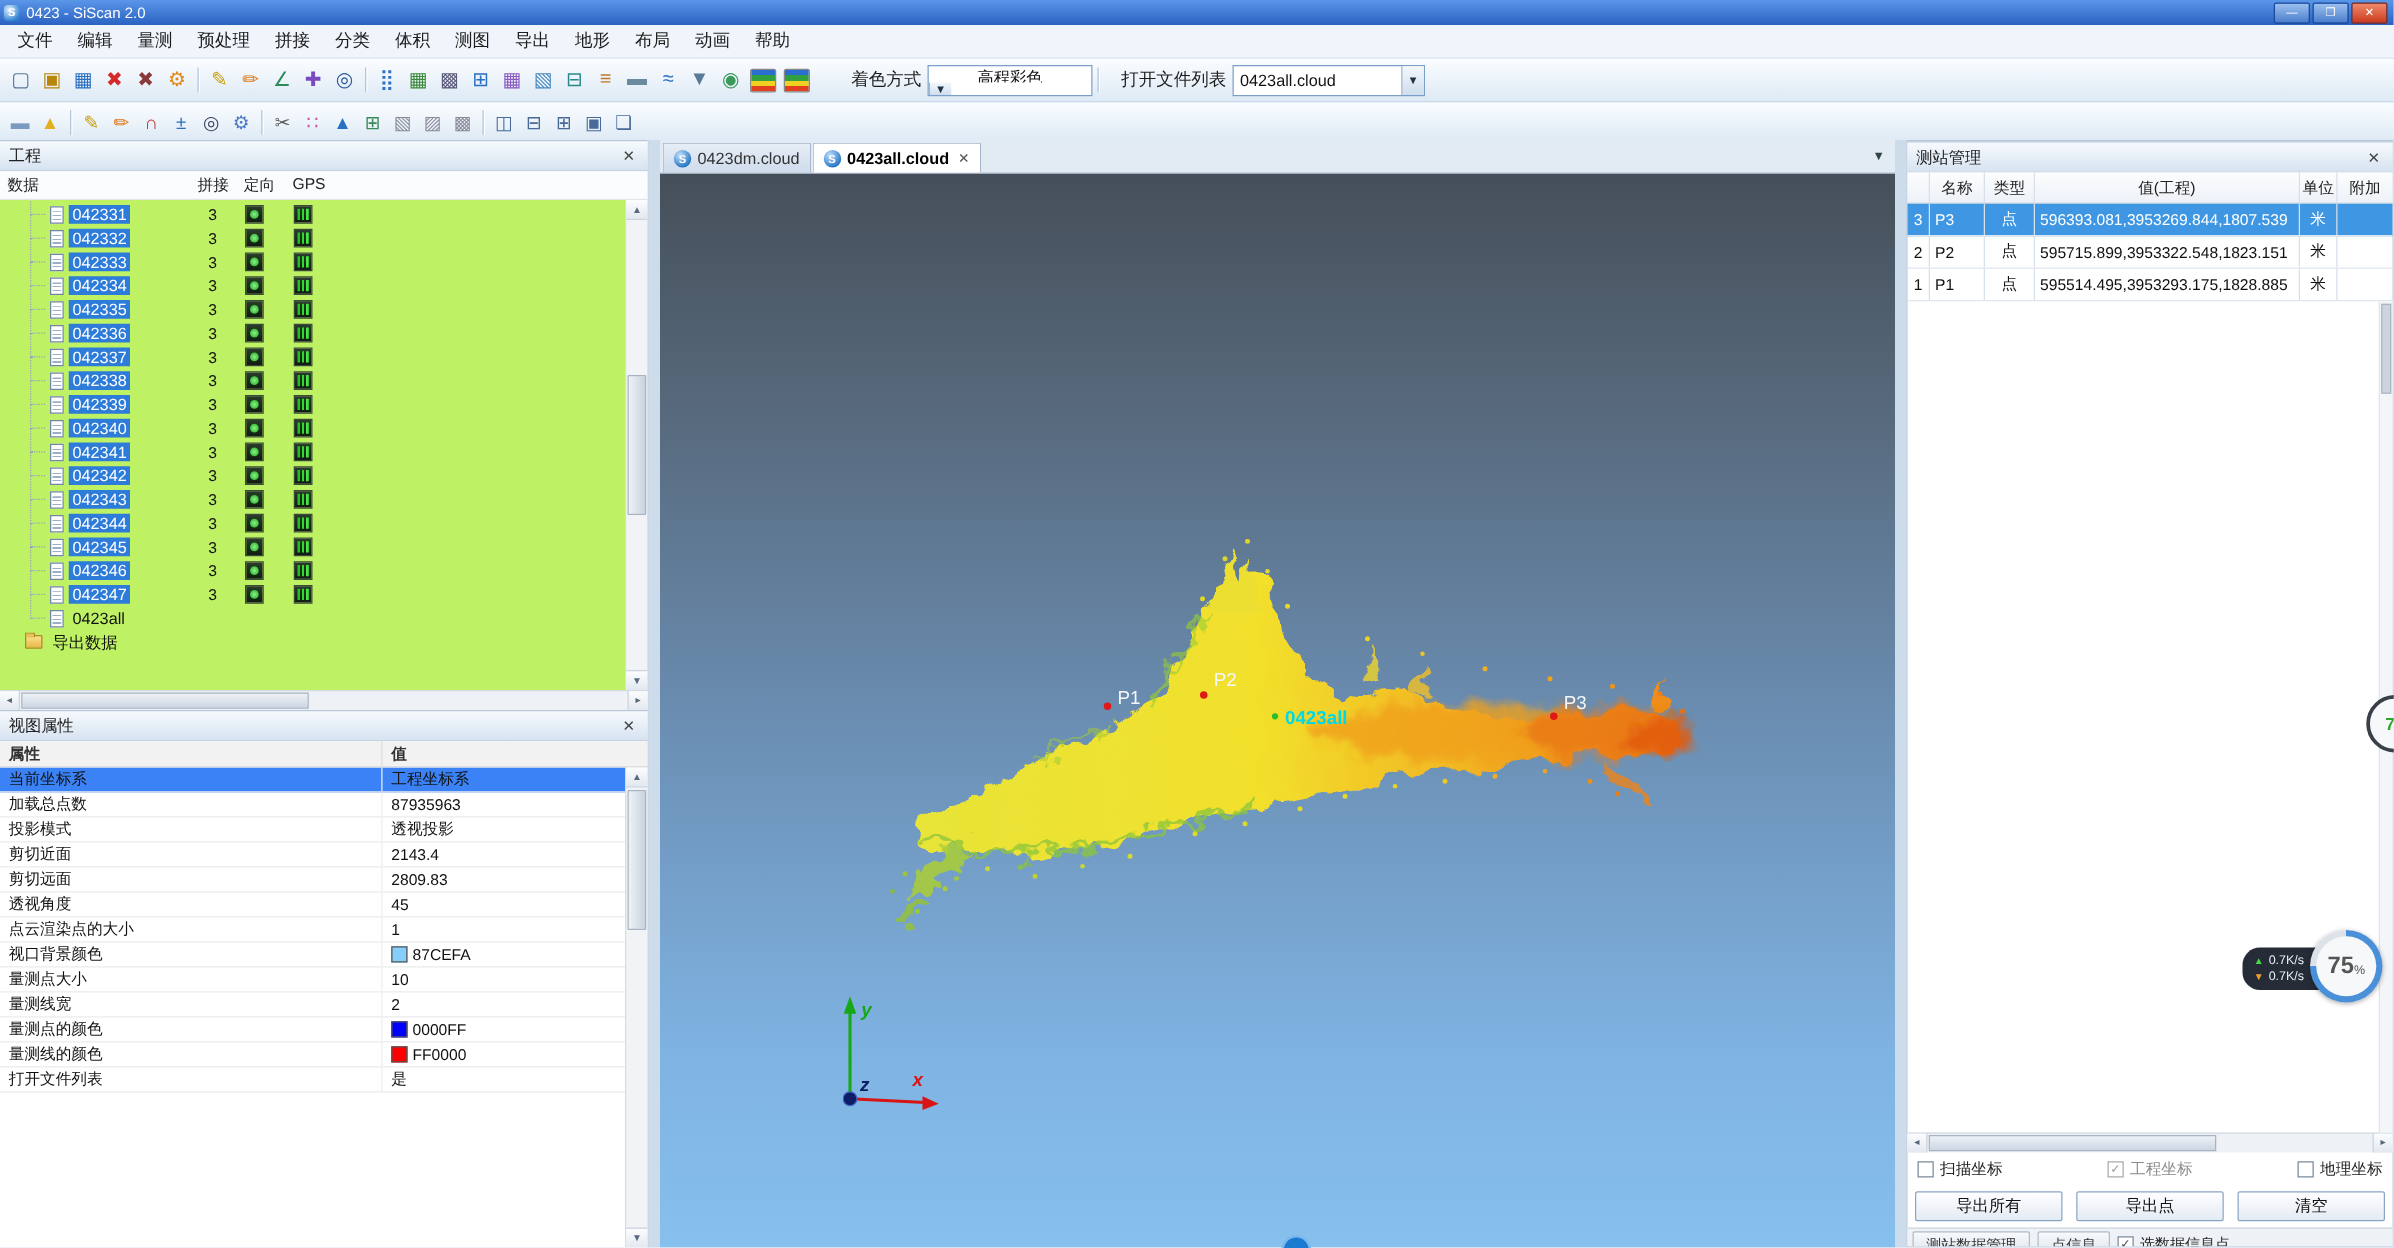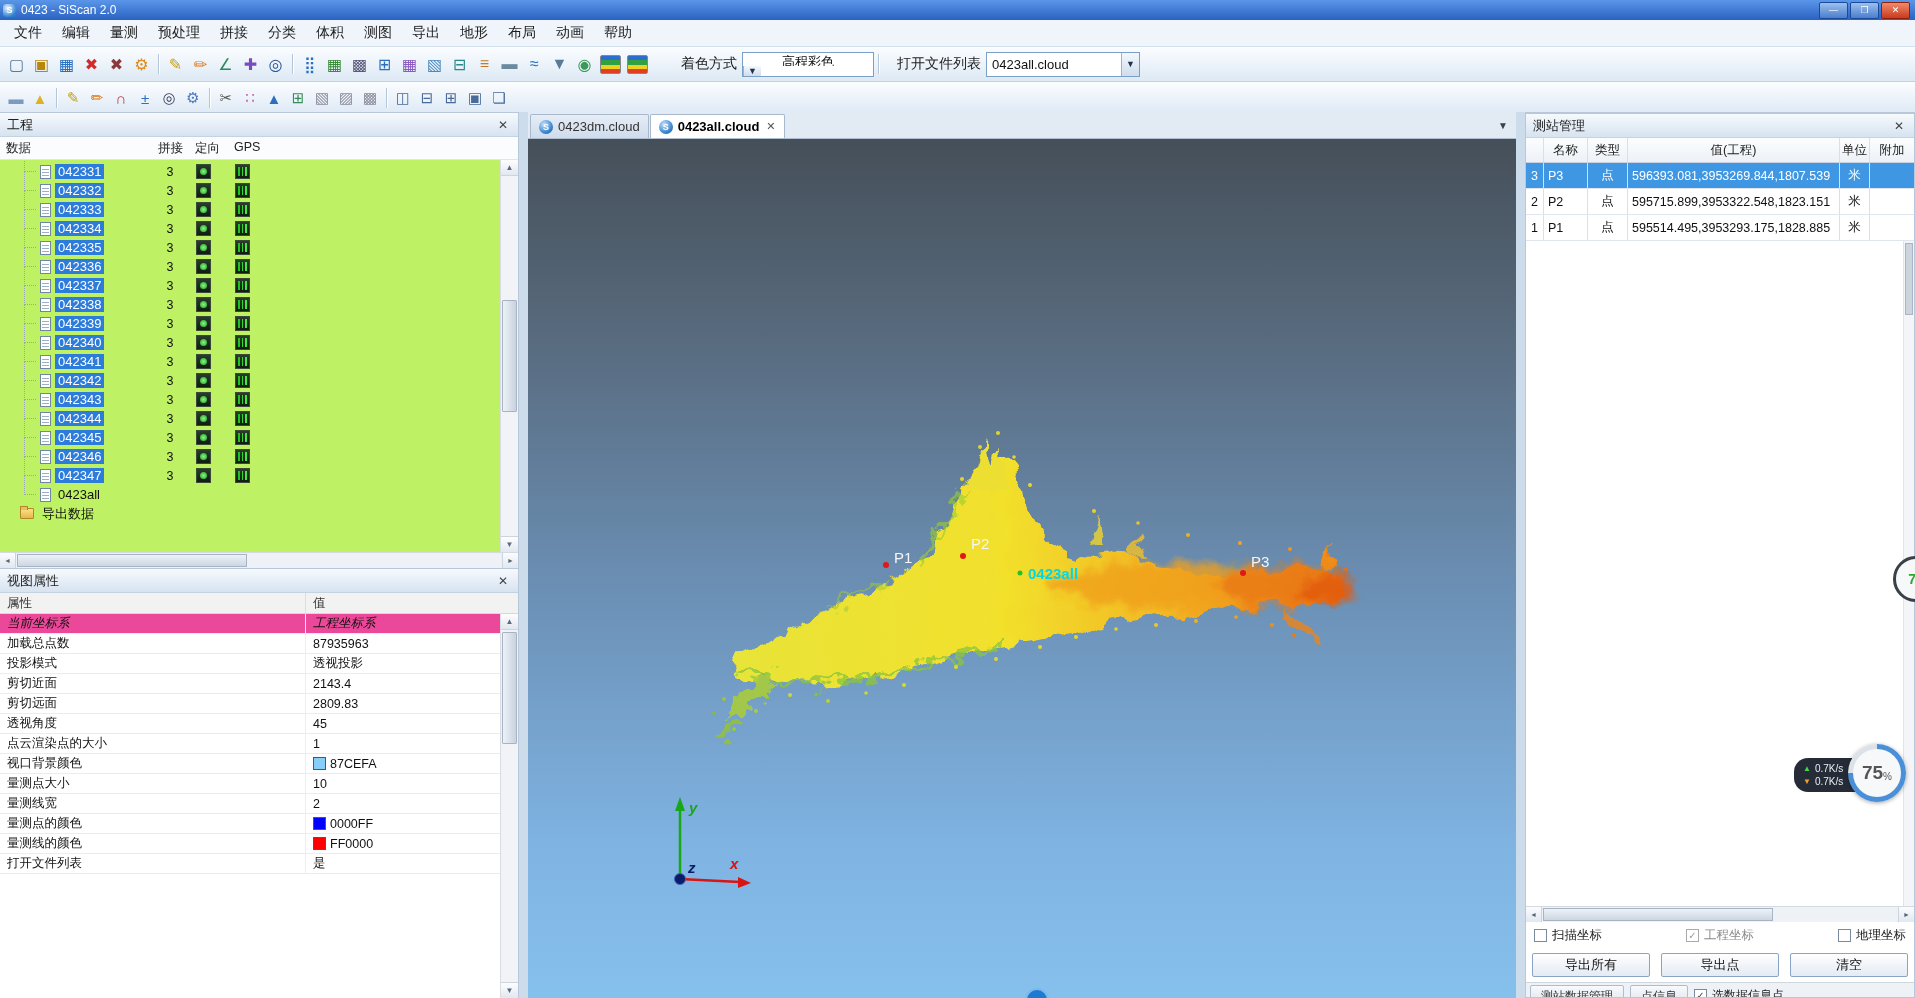--- a/index.html
+++ b/index.html
@@ -69,26 +69,26 @@
   .sb-btn.up{top:0;border-bottom:1px solid #ccd4de;}
   .sb-btn.down{bottom:0;border-top:1px solid #ccd4de;}
   .sb-thumb{position:absolute;left:1px;right:1px;background:linear-gradient(90deg,#eef2f7,#c8d2de);border:1px solid #a8b4c4;border-radius:1px;}
   .hscroll{height:15px;flex:0 0 15px;display:flex;background:#eef1f5;border-top:1px solid #d4dae2;}
   .hs-btn{width:15px;flex:0 0 15px;display:flex;align-items:center;justify-content:center;font-size:7px;color:#567;background:linear-gradient(#fbfcfe,#e2e8f0);border-right:1px solid #ccd4de;}
   .hs-btn.right{margin-left:auto;border-left:1px solid #ccd4de;border-right:none;}
   .hs-thumb{width:230px;margin:1px 0 1px 1px;background:linear-gradient(#eef2f7,#ccd6e2);border:1px solid #a8b4c4;box-sizing:border-box;}
   
   .props-panel{flex:1;display:flex;flex-direction:column;border-right:1px solid #b8c8da;box-sizing:border-box;min-height:0;}
   .prop-colhead{height:20px;flex:0 0 20px;display:flex;font-size:12.5px;color:#333;background:#f2f2f2;border-bottom:1px solid #d8d8d8;}
-  .prop-colhead span{padding:2px 0 0 7px;box-sizing:border-box;}
+  .prop-colhead span{padding:2px 0 0 7px;box-sizing:border-box;font-weight:bold;}
   .pch-name{width:306px;border-right:1px solid #ddd;}
   .props-body{flex:1;position:relative;overflow:hidden;}
   .prop-rows{position:absolute;left:0;top:0;right:17px;}
   .prop-row{height:19px;display:flex;border-bottom:1px solid #ececec;font-size:12.5px;align-items:center;}
-  .prop-row.sel{background:#ec4899;font-style:italic;}
+  .prop-row.sel{background:#3b82f6;}
   .prop-name{width:306px;flex:0 0 306px;padding-left:7px;box-sizing:border-box;border-right:1px solid #eee;color:#111;white-space:nowrap;align-self:stretch;display:flex;align-items:center;}
   .prop-value{flex:1;padding-left:7px;display:flex;align-items:center;gap:4px;color:#111;}
   .swatch{width:13px;height:13px;border:1px solid #555;display:inline-block;box-sizing:border-box;}
   
   .tabbar{height:26px;flex:0 0 26px;background:#e2eaf4;border-bottom:1px solid #aebdd0;display:flex;align-items:flex-end;padding-left:2px;}
   .tab{height:23px;display:flex;align-items:center;gap:5px;padding:0 8px;font-size:13px;border:1px solid #a8b8cc;border-bottom:none;background:linear-gradient(#e6edf6,#cfdcec);color:#333;border-radius:2px 2px 0 0;margin-right:1px;}
   .tab.active{background:#fff;font-weight:bold;color:#000;}
   .tab-icon{width:14px;height:14px;border-radius:50%;background:radial-gradient(circle at 35% 30%,#bfe0ff,#1e6fc0 78%);color:#fff;font-size:9px;font-weight:bold;display:flex;align-items:center;justify-content:center;flex:0 0 14px;}
   .tab-close{font-size:11px;color:#555;margin-left:2px;}
   .tabbar-arrow{margin-left:auto;margin-right:8px;align-self:center;font-size:10px;color:#344;}

